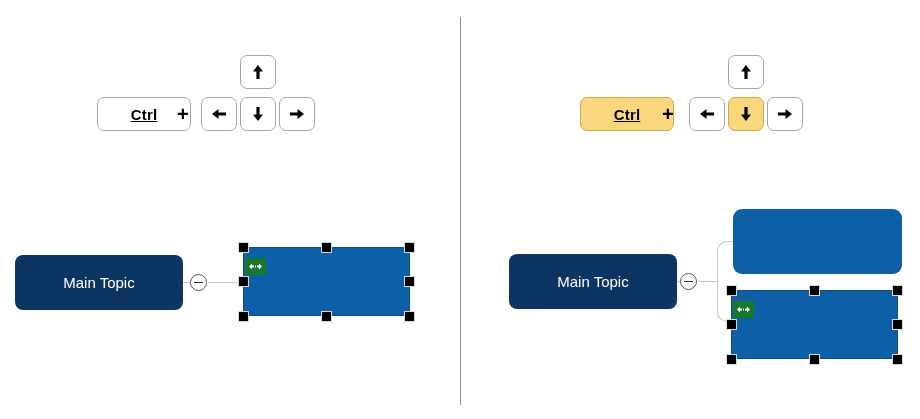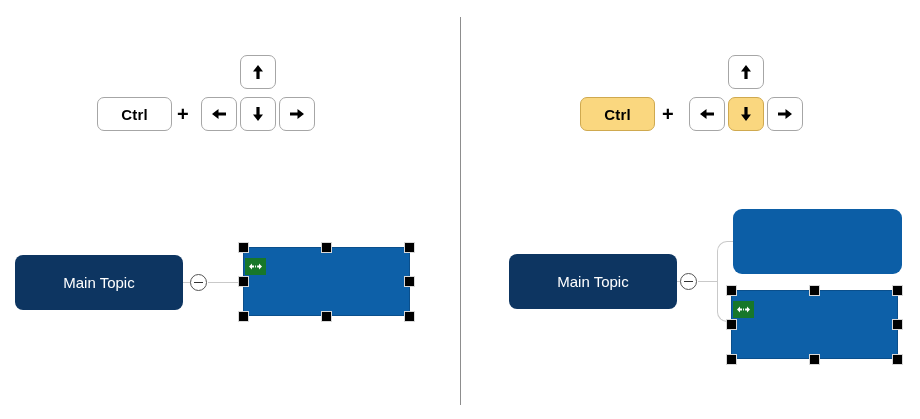--- a/index.html
+++ b/index.html
@@ -37,24 +37,25 @@
     border: 1px solid #a6a6a6;
     border-radius: 7px;
     background: #ffffff;
     display: flex;
     align-items: center;
     justify-content: center;
     font-weight: bold;
     color: #000000;
   }
   .key.wide {
-    width: 75px;
+    width: 94px;
     height: 34px;
     font-size: 15px;
     letter-spacing: .2px;
+    text-decoration: underline;
   }
   .key.arrow {
     width: 36px;
     height: 34px;
   }
   .key.hl {
     background: #fad77f;
     border-color: #cfa94f;
   }
   .plus {

